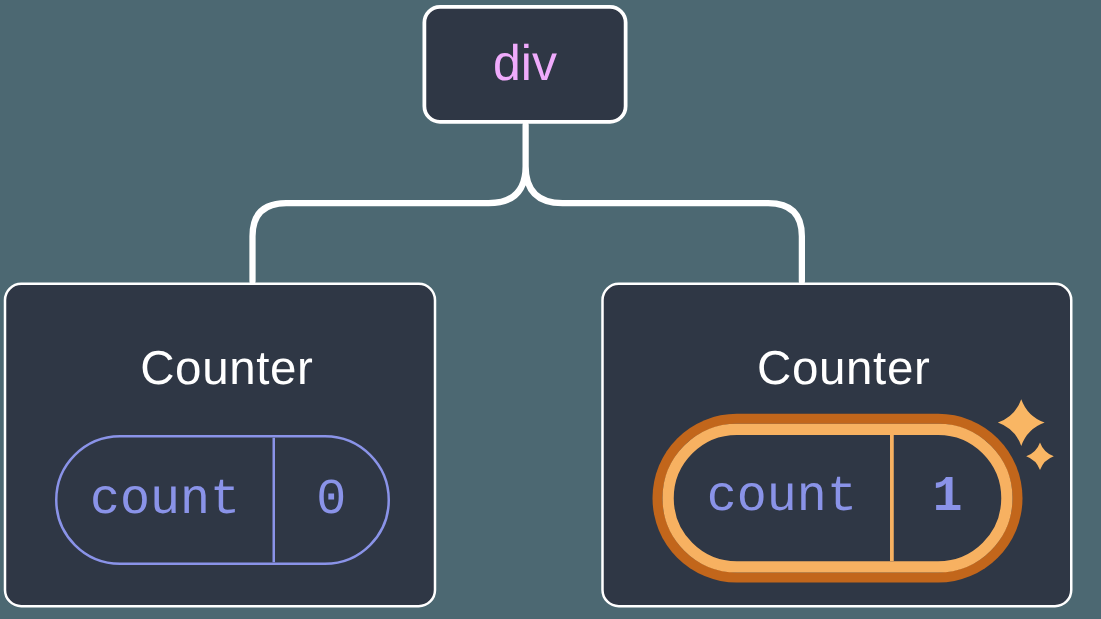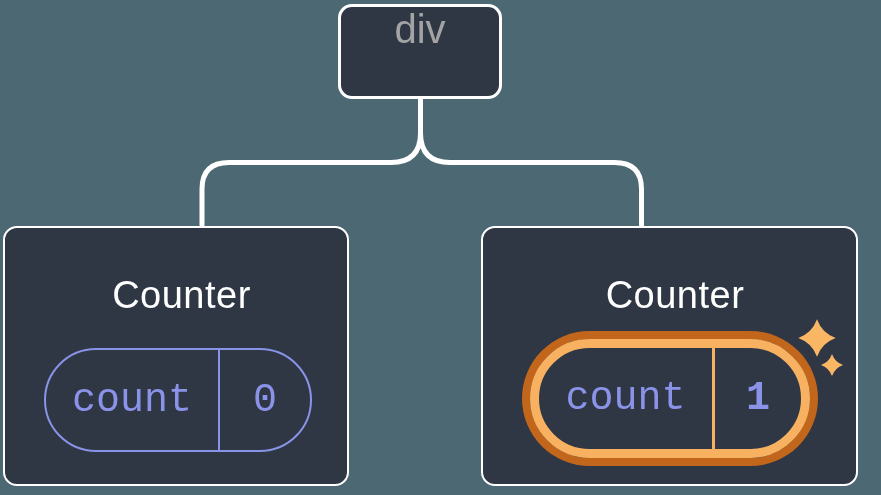--- a/index.html
+++ b/index.html
@@ -21,22 +21,23 @@
   }
   .node-root {
     position: absolute;
     left: 338px; top: 4px;
     width: 164px; height: 95px;
     box-sizing: border-box;
     background: #2F3745;
     border: 3px solid #FFFFFF;
     border-radius: 14px;
     display: flex;
+    align-items: center;
     justify-content: center;
-    color: #a3a3a3;
+    color: #f0abfc;
     font-size: 40px;
   }
   .card {
     position: absolute;
     top: 226px;
     height: 260px;
     box-sizing: border-box;
     background: #2F3745;
     border: 2.5px solid #FFFFFF;
     border-radius: 14px;

